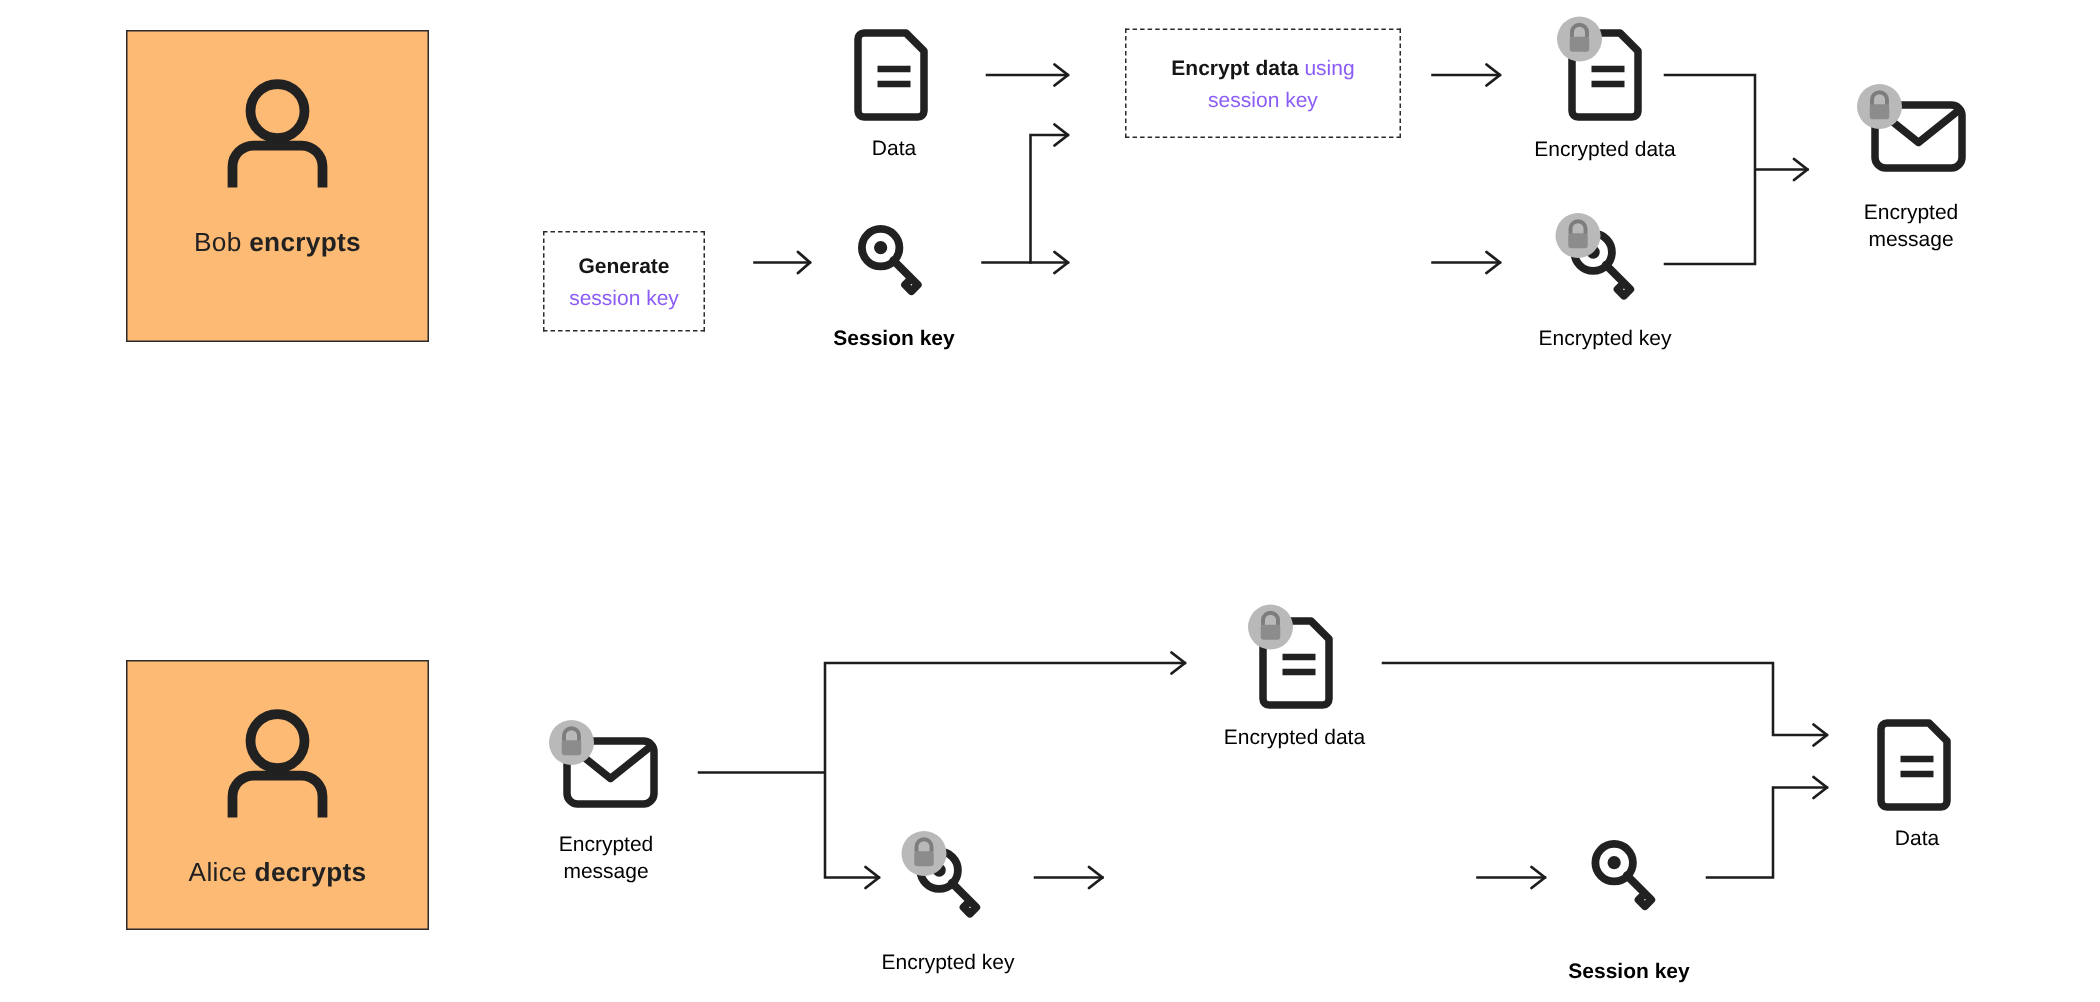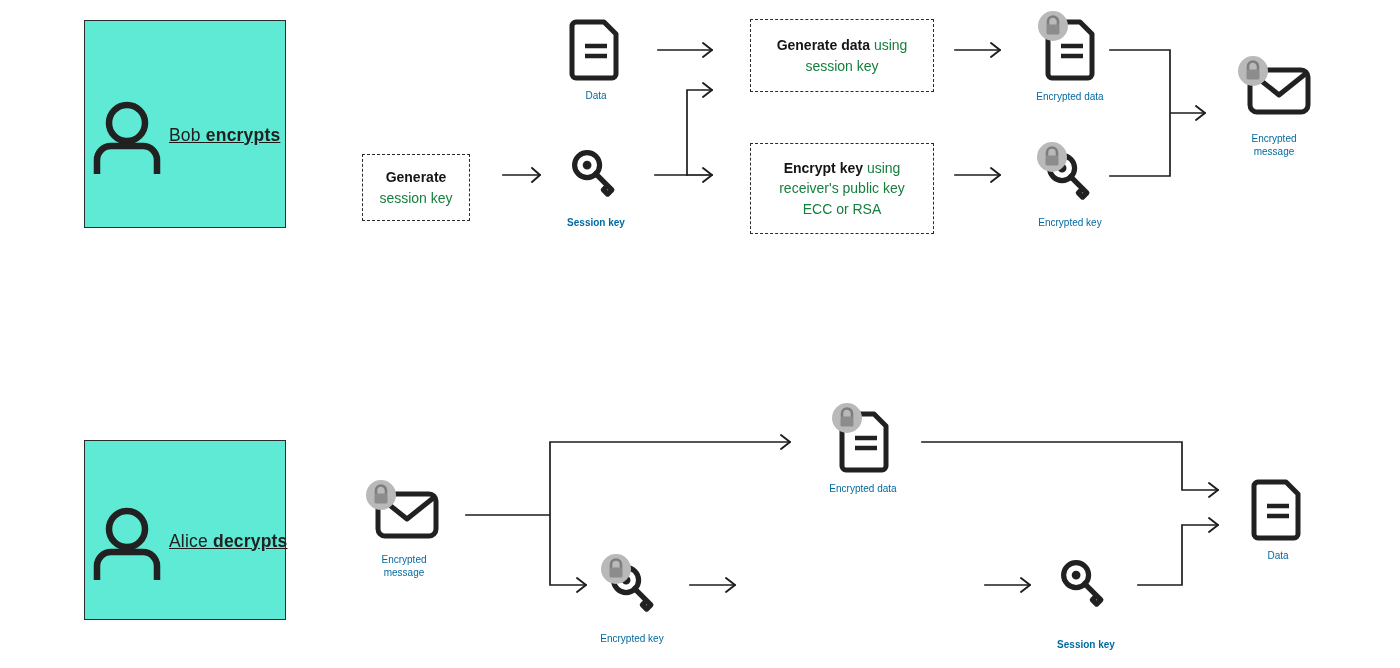--- a/index.html
+++ b/index.html
@@ -17,27 +17,26 @@
     width: 1400px;
     height: 668px;
     background: #ffffff;
     overflow: hidden;
   }
   .abs { position: absolute; }
 
   
   .actor-panel {
     border: 1.6px solid #2b2b2b;
-    background: #5eead4;
+    background: #fdba74;
     box-sizing: border-box;
     display: flex;
-    flex-direction: row;
+    flex-direction: column;
     align-items: center;
     justify-content: flex-start;
-    text-decoration: underline;
   }
   .actor-icon { margin-top: 30px; }
   .actor-label {
     margin-top: 22px;
     font-size: 17.5px;
     color: #212121;
     letter-spacing: 0.2px;
     white-space: nowrap;
   }
   .actor-label .light { font-weight: 400; }
@@ -53,29 +52,29 @@
     justify-content: center;
     text-align: center;
     padding: 6px 8px;
   }
   .proc-text {
     font-size: 14px;
     line-height: 1.45;
     color: #232323;
   }
   .proc-text b { font-weight: 700; color: #151515; }
-  .proc-text span { font-weight: 400; color: #15803d; }
+  .proc-text span { font-weight: 400; color: #8b5cf6; }
 
   
   .node-label {
     position: absolute;
     text-align: center;
-    font-size: 10px;
+    font-size: 14px;
     line-height: 1.32;
-    color: #0369a1;
+    color: #000000;
     white-space: pre-line;
   }
   .node-label.bold { font-weight: 700; }
   .node-label.reg  { font-weight: 400; }
 
   
   #wires {
     position: absolute;
     left: 0; top: 0;
     width: 1400px; height: 668px;
@@ -178,32 +177,25 @@
           <circle cx="31" cy="17" r="4.4" fill="#212121"></circle>
           <path d="M31 29 V52 l-6 0 l0 -6 l6 0" fill="none" stroke="#212121" stroke-width="5.2" stroke-linejoin="round" stroke-linecap="round"></path>
         </g>
       </svg>
     </div>
   </div>
   <div class="node-label bold" style="left:532px; top:216px; width:128px;">Session key</div>
 
   <div class="abs proc-box" style="left:750px; top:19px; width:184px; height:73px;">
     <div class="proc-text">
-      <b>Generate data</b><span> using</span><br>
+      <b>Encrypt data</b><span> using</span><br>
       <span>session key</span>
     </div>
   </div>
 
-  <div class="abs proc-box" style="left:750px; top:143px; width:184px; height:91px;">
-    <div class="proc-text">
-      <b>Encrypt key</b><span> using</span><br>
-      <span>receiver's public key</span><br>
-      <span>ECC or RSA</span>
-    </div>
-  </div>
 
   <div class="abs" style="left:1032px; top:8px;">
     <div>
       <svg class="icon-svg" width="76" height="80" viewBox="0 0 76 80">
         <path d="M20 14 h28 l12 12 v40 a4 4 0 0 1 -4 4 h-36 a4 4 0 0 1 -4 -4 v-48 a4 4 0 0 1 4 -4 z" fill="#ffffff" stroke="#212121" stroke-width="5" stroke-linejoin="round"></path>
         <path d="M29 38 h22 M29 48 h22" stroke="#212121" stroke-width="4.4" stroke-linecap="butt"></path>
         <circle cx="21" cy="18" r="15" fill="#b9b9b9"></circle>
         <path d="M16 17 v-3.5 a5 5 0 0 1 10 0 v3.5" fill="none" stroke="#7d7d7d" stroke-width="2.6"></path>
         <rect x="14.5" y="16.5" width="13" height="10" rx="1.6" fill="#8c8c8c"></rect>
       </svg>

